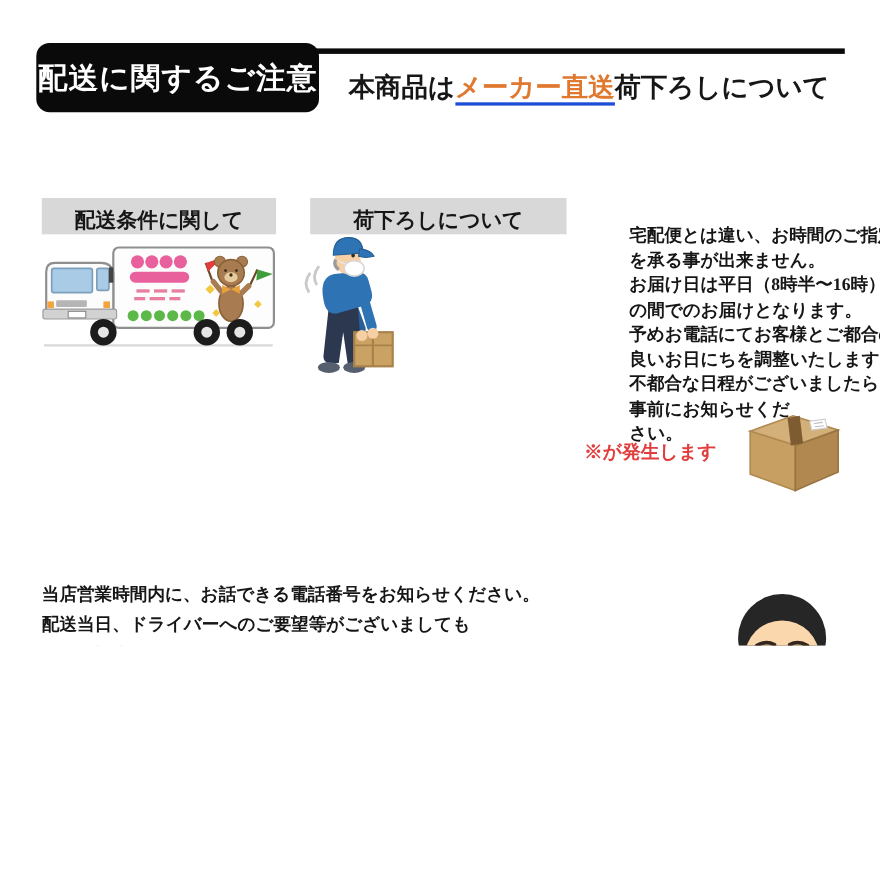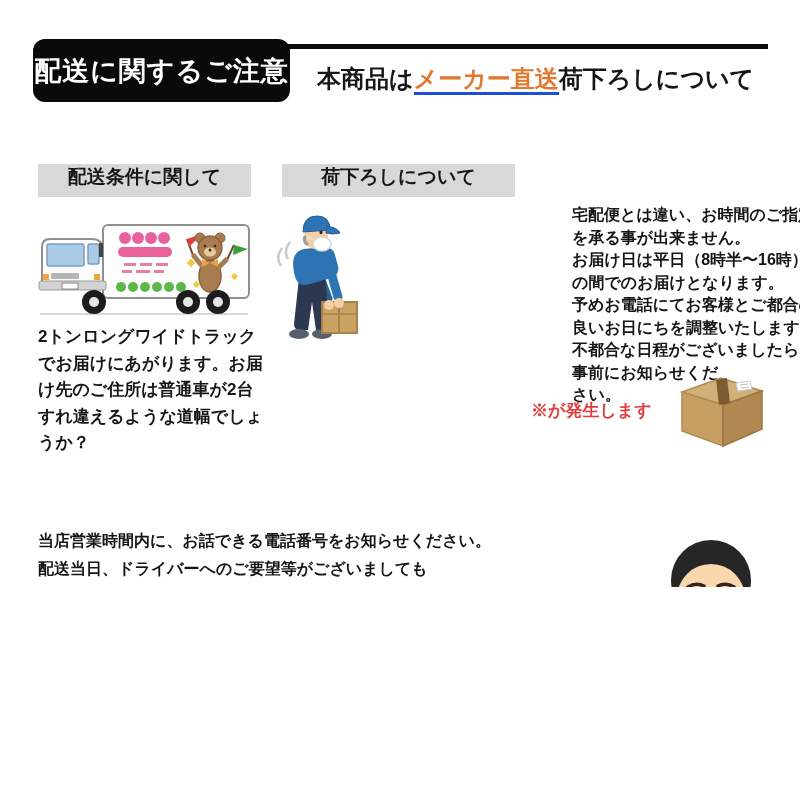--- a/index.html
+++ b/index.html
@@ -1,30 +1,30 @@
 <!DOCTYPE html>
 <html><head>
 <meta charset="utf-8">
 <style>
   html,body { margin:0; padding:0; background:#fff; }
   .page {
     position:relative; width:800px; height:587px; background:#ffffff;
-    font-family:Liberation Sans, sans-serif; color:#111; overflow:hidden;
+    font-family:Liberation Serif, serif; color:#111; overflow:hidden;
   }
   .top-rule { position:absolute; left:252px; top:44px; width:516px; height:5px; background:#0a0a0a; }
   .title-badge {
     position:absolute; left:33px; top:39px; width:257px; height:63px;
     background:#0a0a0a; border-radius:12px; display:flex; align-items:center; justify-content:center;
   }
   .title-badge span { color:#fff; font-size:27px; font-weight:700; letter-spacing:1px; white-space:nowrap; }
   .headline { position:absolute; left:317px; top:63px; font-size:24px; font-weight:700; white-space:nowrap; color:#161616; }
   .headline .hl { color:#e0782f; border-bottom:3px solid #1d4ed8; }
   .col-header {
-    position:absolute; top:164px; height:33px; background:#d8d8d8;
-    display:flex; align-items:flex-start; justify-content:center;
+    position:absolute; top:180px; height:33px; background:#d8d8d8;
+    display:flex; align-items:flex-end; justify-content:center;
     font-size:19px; font-weight:700; color:#161616; white-space:nowrap;
   }
   .ch-1 { left:38px;  width:213px; }
   .ch-2 { left:270px; width:233px;margin-left:12px; }
   .ch-3 { left:530px; width:224px; }
   .col-text { position:absolute; font-weight:700; white-space:nowrap; color:#161616; }
   .ct-1 { left:38px;  top:324px; font-size:17px;   line-height:26.5px; }
   .ct-2 { left:368px; top:206px; font-size:17px;   line-height:26.8px; }
   .ct-3 { left:531px; top:204px; font-size:16px;   line-height:22.5px;margin-left:41px; }
   .col3-note { position:absolute; left:531px; top:399px; font-size:17px; font-weight:700; color:#e23d3d; white-space:nowrap; }
@@ -118,21 +118,20 @@
     <rect x="3" y="59" width="67" height="9" rx="2" fill="#d2d2d2" stroke="#9b9b9b"></rect>
     <rect x="26" y="61" width="16" height="6" fill="#fff" stroke="#888"></rect>
     <circle cx="58" cy="80" r="12" fill="#1c1c1c"></circle>
       <circle cx="58" cy="80" r="5" fill="#e6e6e6"></circle>
     <circle cx="152" cy="80" r="12" fill="#1c1c1c"></circle>
       <circle cx="152" cy="80" r="5" fill="#e6e6e6"></circle>
     <circle cx="182" cy="80" r="12" fill="#1c1c1c"></circle>
       <circle cx="182" cy="80" r="5" fill="#e6e6e6"></circle>
   </svg>
 
-  <div class="col-text ct-1">2トンロングワイドトラック<br>でお届けにあがります。お届<br>け先のご住所は普通車が2台<br>すれ違えるような道幅でしょ<br>うか？</div>
 
   <svg class="illu illu-worker" viewBox="0 0 92 152">
     <path d="M10 44 q-7 9 -1 18" stroke="#c9c9c9" stroke-width="2.5" fill="none"></path>
     <path d="M18 38 q-7 9 -2 17" stroke="#c9c9c9" stroke-width="2.5" fill="none"></path>
     <line x1="44" y1="62" x2="56" y2="95" stroke="#275f96" stroke-width="9" stroke-linecap="round"></line>
     <path d="M27 74 L22 120 Q22 126 28 126 L36 126 L40 98 L44 126 L52 126 Q58 126 57 120 L53 72 Z" fill="#2c3850"></path>
     <ellipse cx="27" cy="130" rx="10" ry="5" fill="#555f6e"></ellipse>
     <ellipse cx="50" cy="130" rx="10" ry="5" fill="#555f6e"></ellipse>
     <path d="M22 68 Q18 48 32 45 L52 43 Q61 43 63 51 L66 62 Q68 71 59 74 L34 81 Q24 82 22 68 Z" fill="#2e74b5"></path>
     <circle cx="44" cy="33" r="12" fill="#f6cfa4"></circle>

